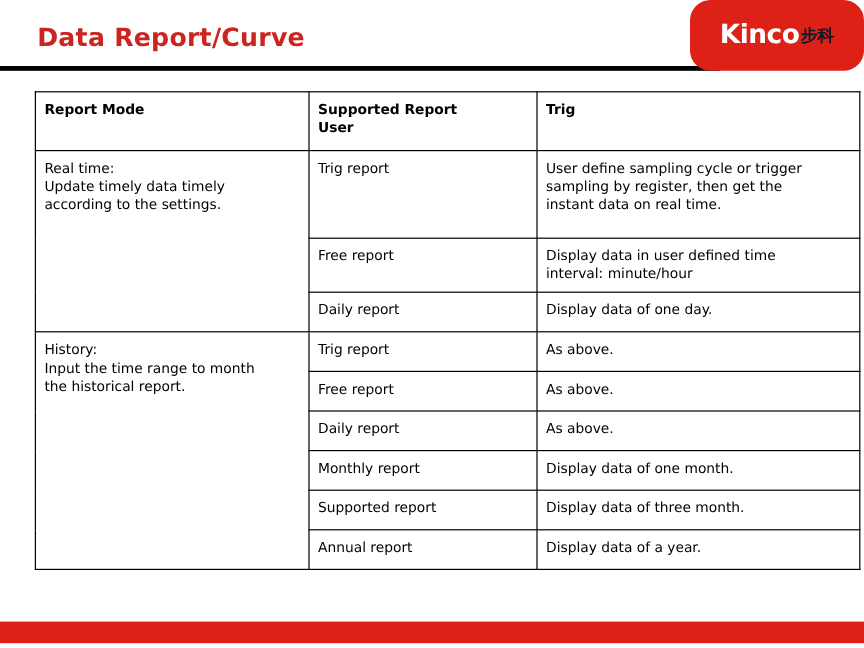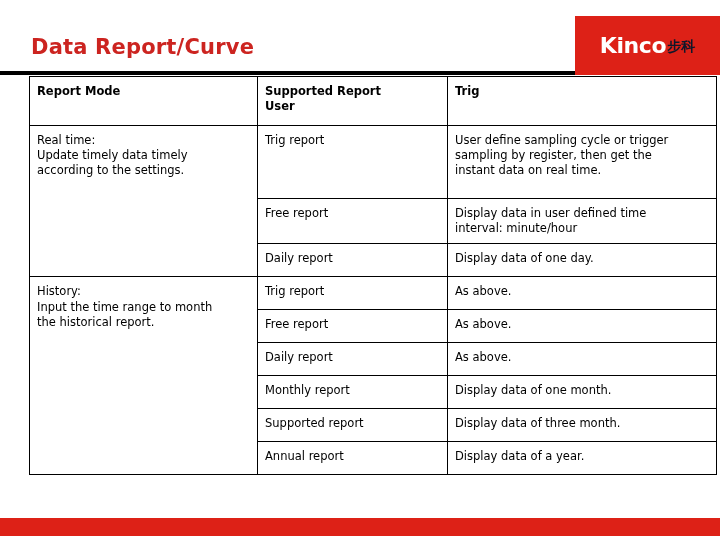--- a/index.html
+++ b/index.html
@@ -15,21 +15,20 @@
     position: relative;
   }
 
   
   #header {
     position: absolute;
     left: 0;
     top: 0;
     width: 692px;
     height: 60px;
-    margin-top: 16px;
   }
   #page-title {
     position: absolute;
     left: 31px;
     top: 19px;
     font-size: 21px;
     font-weight: bold;
     color: #cc2420;
     letter-spacing: 0.2px;
     white-space: nowrap;
@@ -45,20 +44,21 @@
   #logo-block {
     position: absolute;
     left: 575px;
     top: 0;
     width: 145px;
     height: 59px;
     background: #dd2117;
     display: flex;
     align-items: center;
     justify-content: center;
+    border-radius: 17px;
   }
   #logo-text {
     color: #ffffff;
     font-size: 22px;
     font-weight: bold;
     letter-spacing: -0.4px;
     white-space: nowrap;
     line-height: 1;
   }
   #logo-cn {

